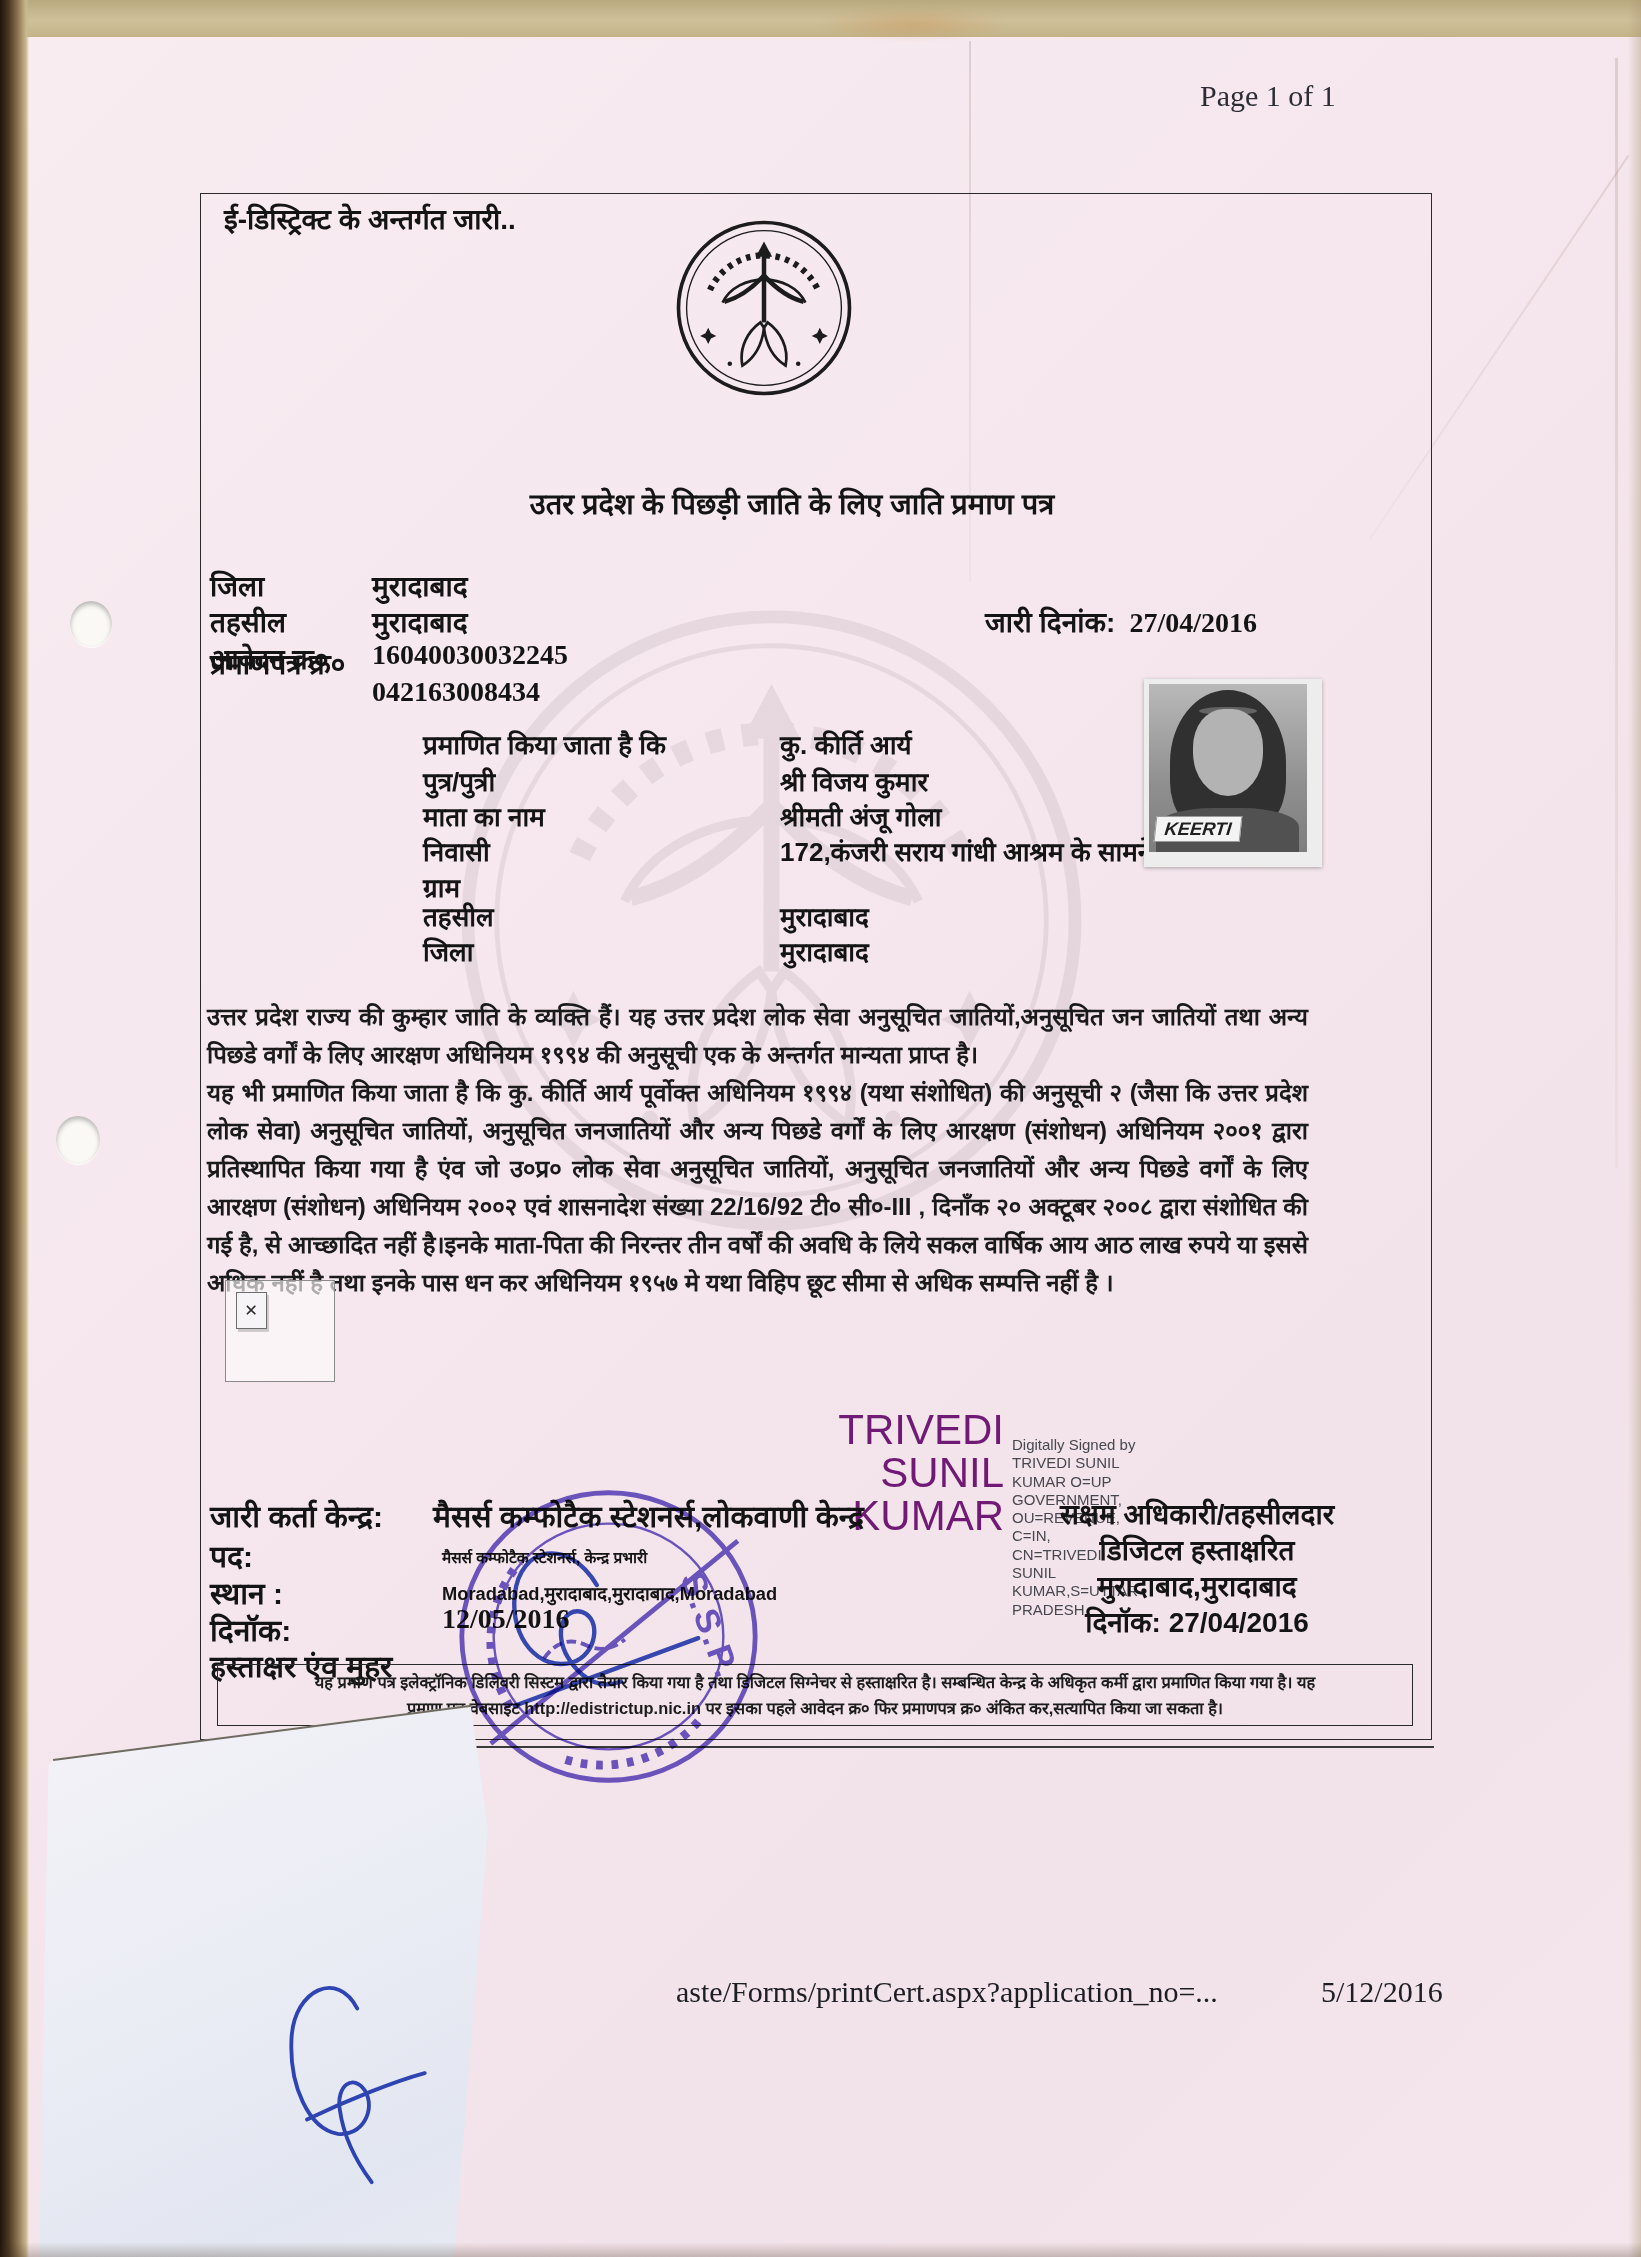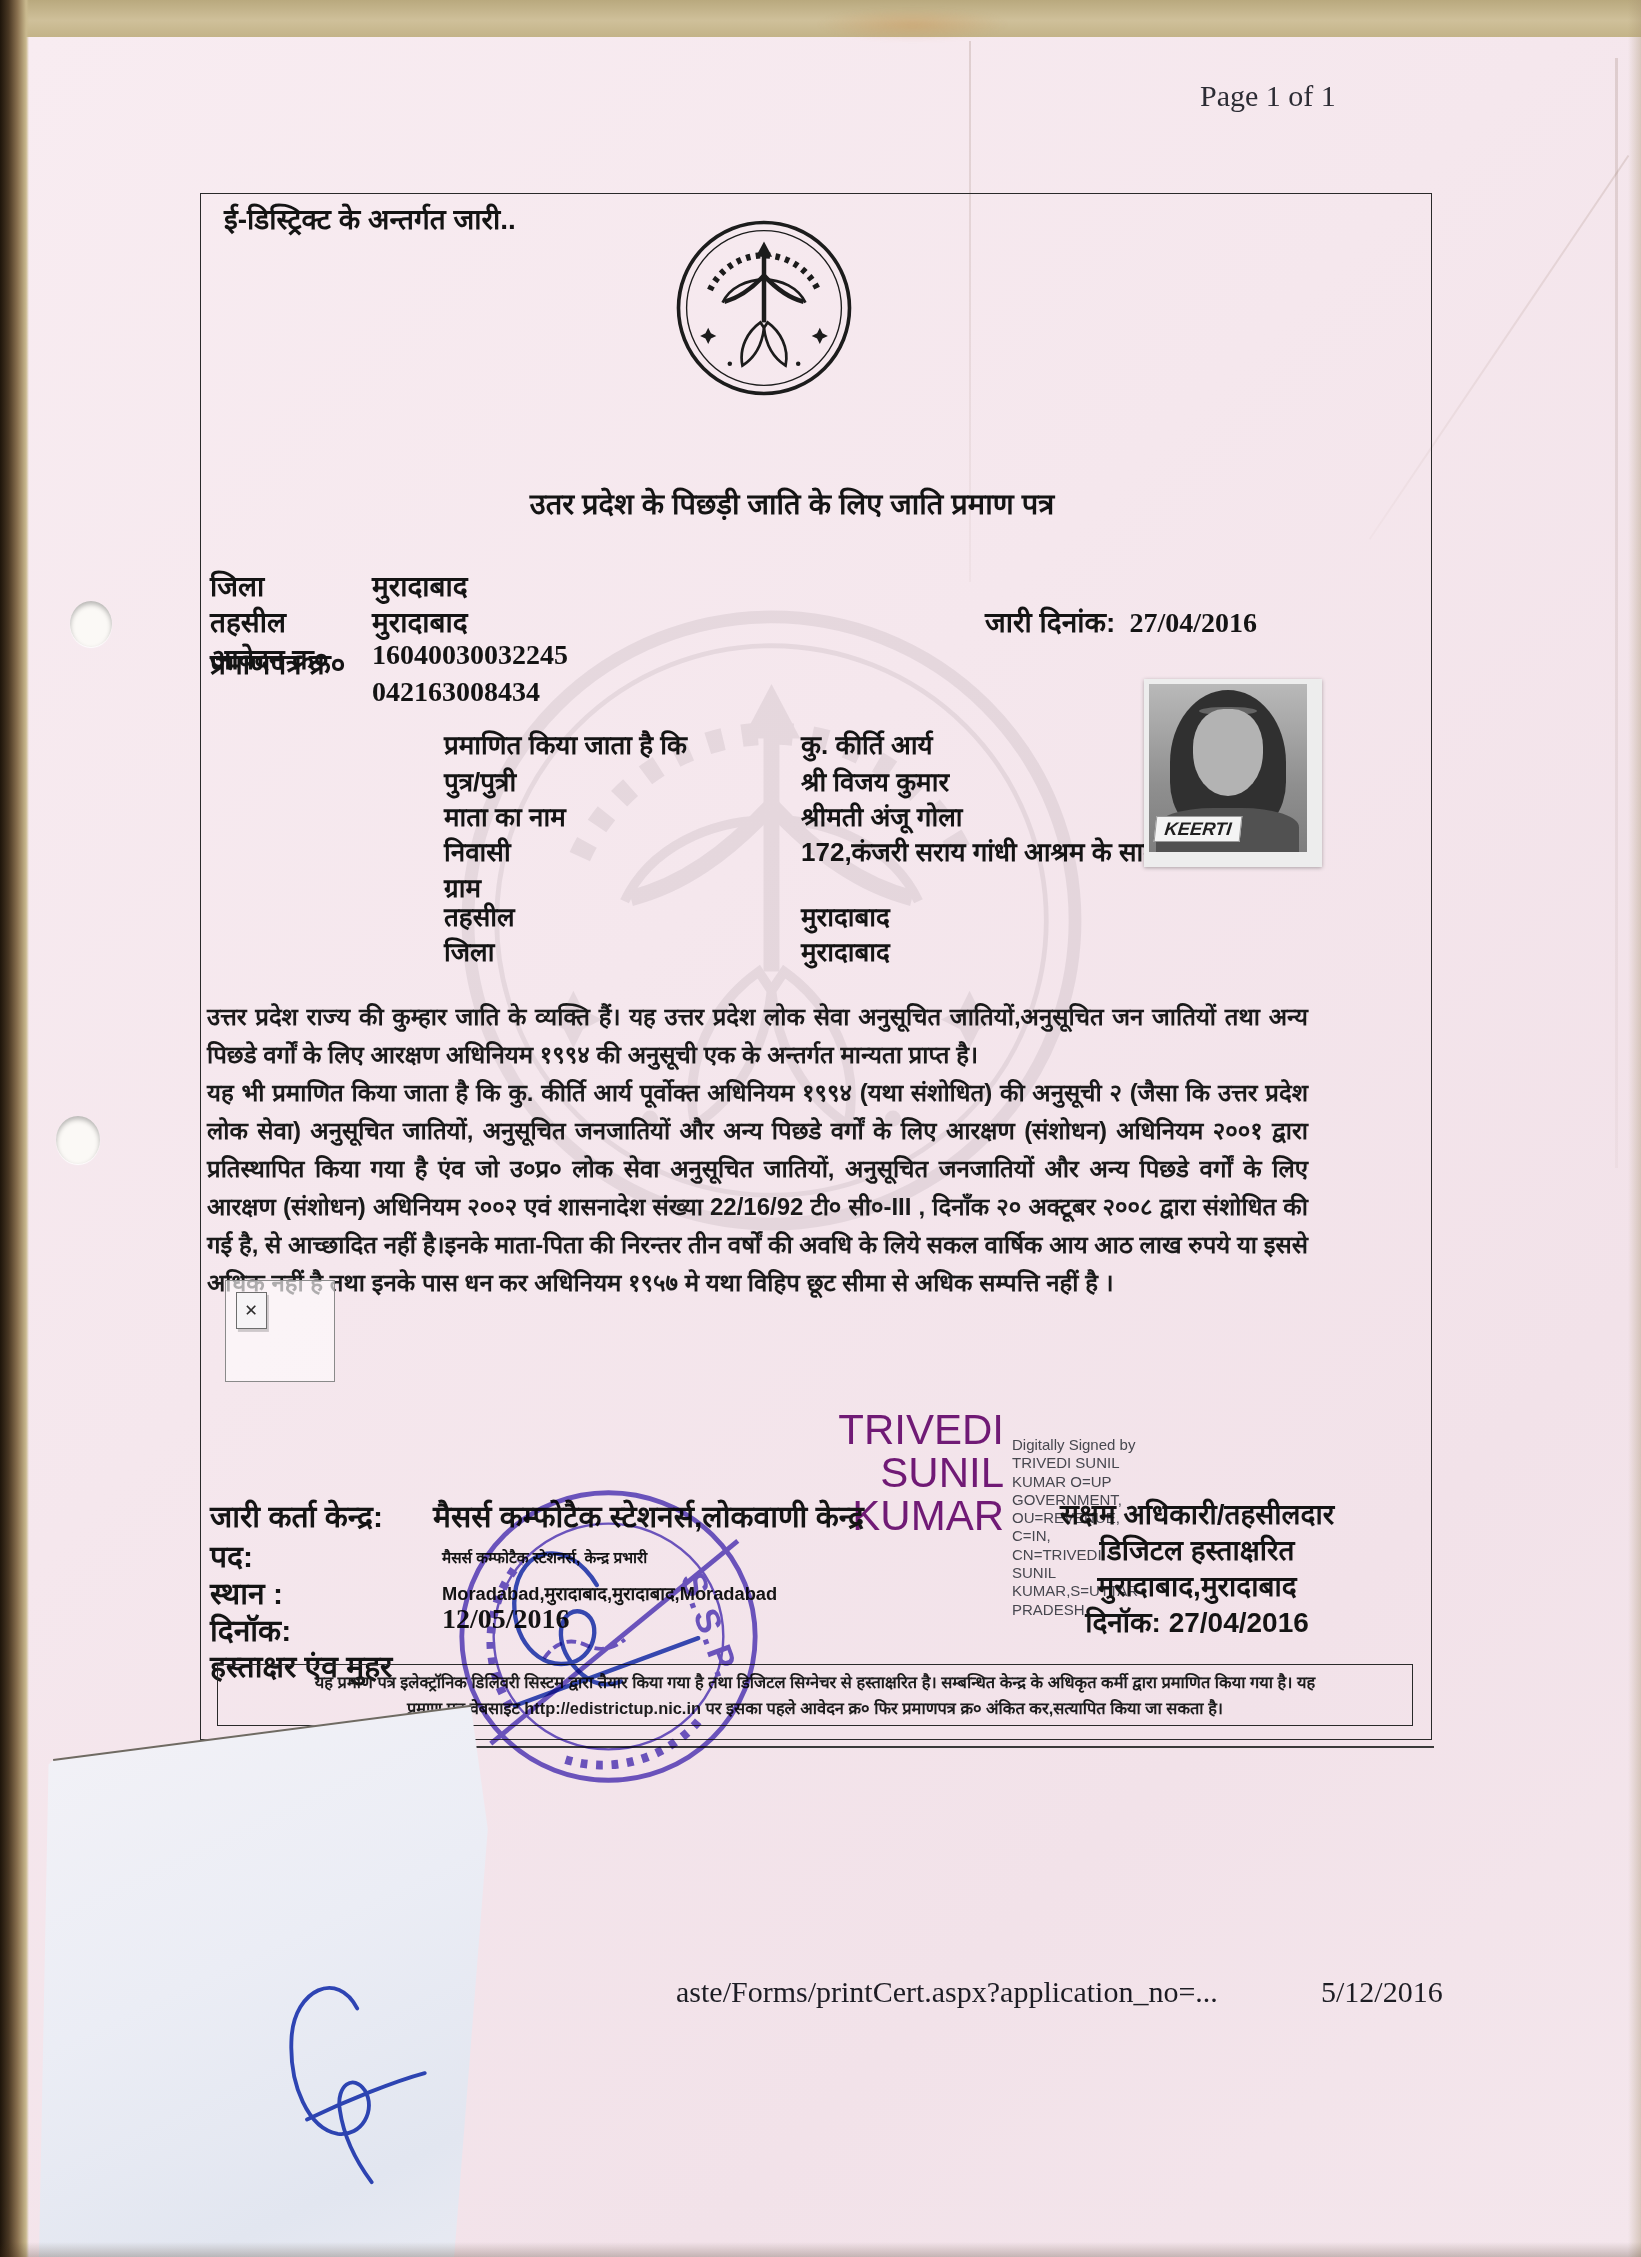--- a/index.html
+++ b/index.html
@@ -26,21 +26,21 @@
   .border-extra{left:200px;top:1746px;width:1234px;height:1.9px;background:#3a3a3a;}
   .hindi{color:#141414;}
   .b{font-weight:bold;}
   .serif{font-family:"Liberation Serif","DejaVu Serif",serif;text-align:right;}
   .pre{white-space:pre-line;}
   .page-ind{font-size:30px;color:#2c2c34;}
   .note{font-size:28px;}
   .gov-title{width:541px;text-align:center;font-size:44px;letter-spacing:1.9px;}
   .cert-title{width:888px;text-align:center;font-size:29px;}
   .meta-label,.meta-value{font-size:28px;}
-  .subj-label,.subj-value{font-size:26px;margin-left:21px;}
+  .subj-label,.subj-value{font-size:26px;}
   .para{width:1101px;font-size:24px;line-height:38px;text-align:justify;font-weight:bold;color:#1a1a1a;}
   .para p{margin:0;}
   .sig-name{width:241px;text-align:right;font-size:42px;line-height:43px;color:#701a75;}
   .sig-details{width:183px;font-size:15px;line-height:18.3px;color:#47474f;}
   .iss-label{font-size:30px;}
   .auth{width:386px;text-align:center;font-size:28px;line-height:36px;font-weight:bold;}
   .footer-box{left:217px;top:1664px;width:1194px;height:60px;border:1.9px solid #2a2a2a;}
   .footer-line{width:1194px;text-align:center;font-size:16.4px;font-weight:bold;color:#1c1c1c;}
   .url{font-size:30px;color:#1d1d24;}
   .photo{left:1144px;top:679px;width:168px;height:178px;background:#f0ecf0;padding:4.8px;

